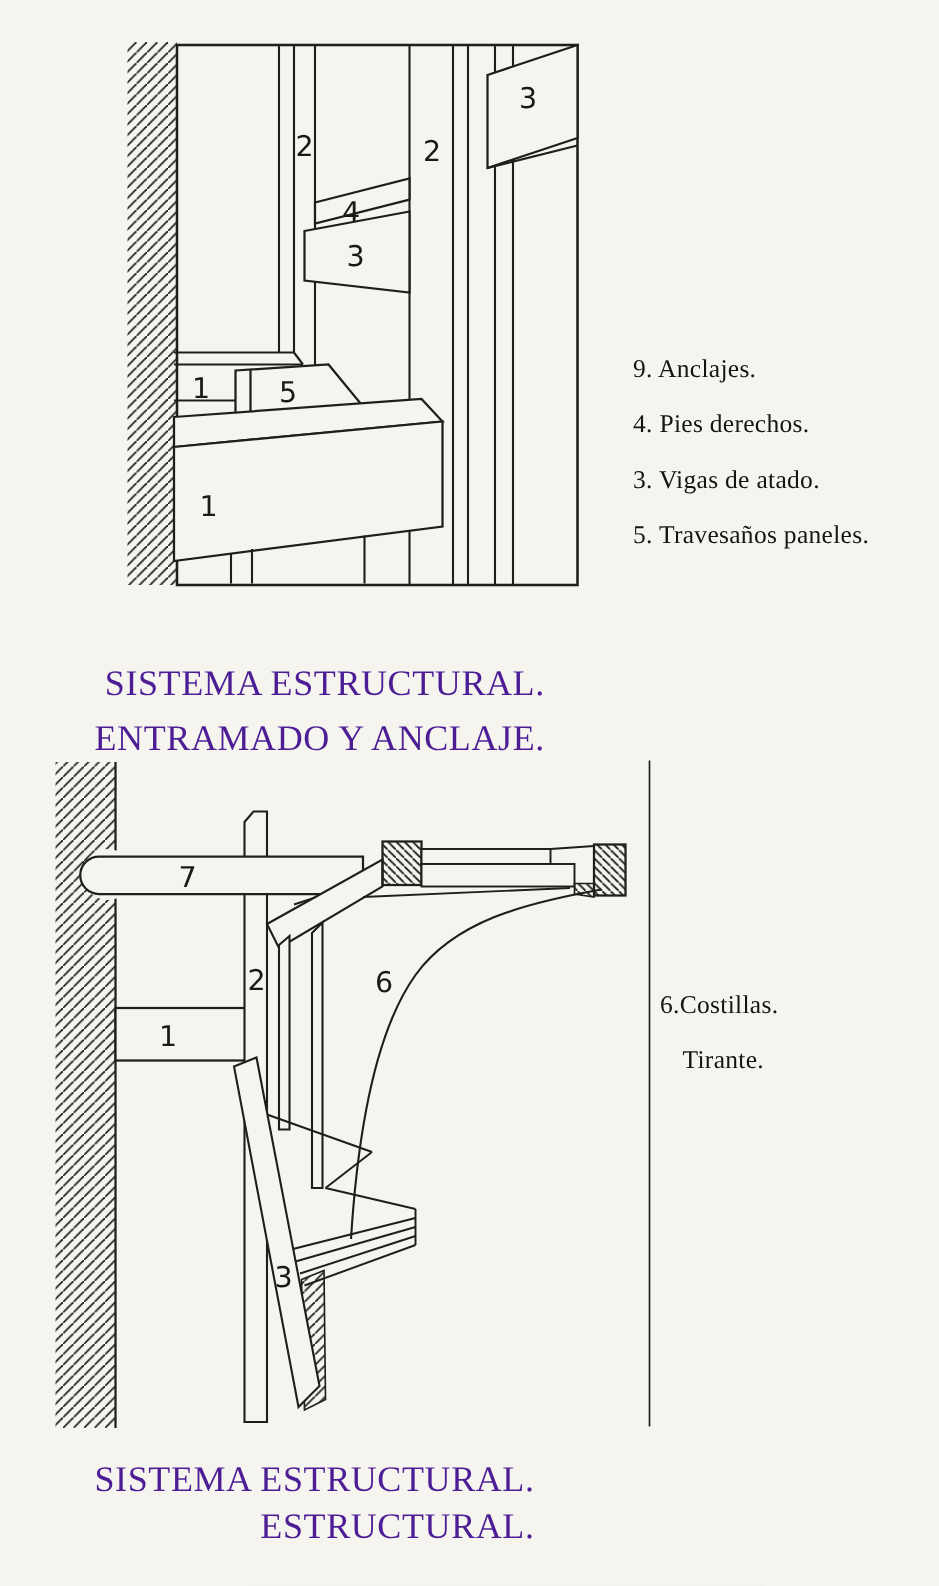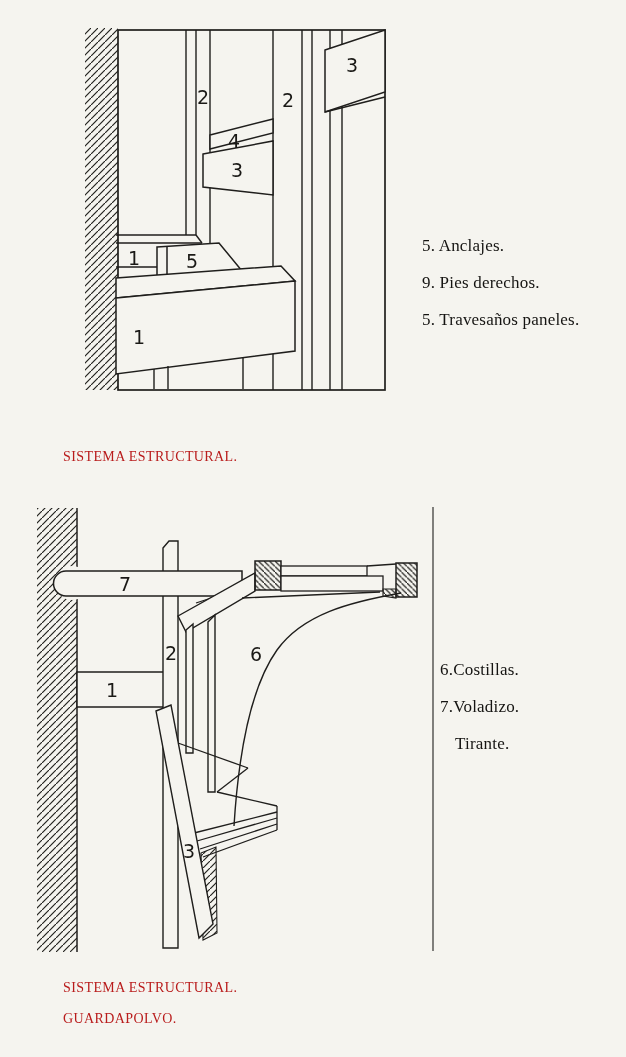--- a/index.html
+++ b/index.html
@@ -19,22 +19,22 @@
     position:absolute;
     font-size:17px;line-height:37px;
     color:#151412;letter-spacing:0.2px;
     white-space:nowrap;
   }
   .legend-top{left:422px;top:227px;}
   .legend-bottom{left:440px;top:651px;}
   .legend-bottom .indent{padding-left:15px;}
   .fig-title{
     position:absolute;left:63px;
-    font-size:14px;color:#b91c1c;
-    letter-spacing:0.4px;white-space:nowrap;
+    font-size:24px;color:#4c1d95;
+    letter-spacing:0.4px;white-space:nowrap;text-align:right;
   }
   .title-top{top:438px;line-height:37px;}
   .title-bottom{top:972px;line-height:31px;}
   .co{
     font-family:"DejaVu Sans", sans-serif;
     font-size:19px;fill:#1a1916;
   }
 </style>
 </head>
 <body>
@@ -105,27 +105,29 @@
       <text class="co" x="352" y="72">3</text>
       <text class="co" x="234" y="148">4</text>
       <text class="co" x="237" y="177">3</text>
       <text class="co" x="134" y="265">1</text>
       <text class="co" x="192" y="268">5</text>
       <text class="co" x="139" y="344">1</text>
     </g>
   </svg>
 
   <div class="legend legend-top">
-    <div>5. Anclajes.</div>
-    <div>9. Pies derechos.</div>
+    <div>9. Anclajes.</div>
+    <div>4. Pies derechos.</div>
+    <div>3. Vigas de atado.</div>
     <div>5. Travesaños paneles.</div>
   </div>
 
   <div class="fig-title title-top">
     <div>SISTEMA ESTRUCTURAL.</div>
+    <div>ENTRAMADO Y ANCLAJE.</div>
   </div>
 
   <svg class="fig-bottom" width="410" height="465" viewBox="30 500 410 465">
 
     <rect x="37" y="508" width="40" height="444" fill="url(#hA)"></rect>
     <line x1="77" y1="508" x2="77" y2="952" stroke="#1f1e1c" stroke-width="1.5"></line>
 
     <line x1="433" y1="507" x2="433" y2="951" stroke="#1f1e1c" stroke-width="1.1"></line>
 
     <rect x="77" y="672" width="87" height="35" fill="#f5f4ef" stroke="#1f1e1c" stroke-width="1.5"></rect>
@@ -174,22 +176,21 @@
       <text class="co" x="125" y="591">7</text>
       <text class="co" x="171" y="660">2</text>
       <text class="co" x="112" y="697">1</text>
       <text class="co" x="256" y="661">6</text>
       <text class="co" x="189" y="858">3</text>
     </g>
   </svg>
 
   <div class="legend legend-bottom">
     <div>6.Costillas.</div>
-    <div>7.Voladizo.</div>
     <div class="indent">Tirante.</div>
   </div>
 
   <div class="fig-title title-bottom">
     <div>SISTEMA ESTRUCTURAL.</div>
-    <div>GUARDAPOLVO.</div>
+    <div>ESTRUCTURAL.</div>
   </div>
 
 </div>
 
 </body></html>

